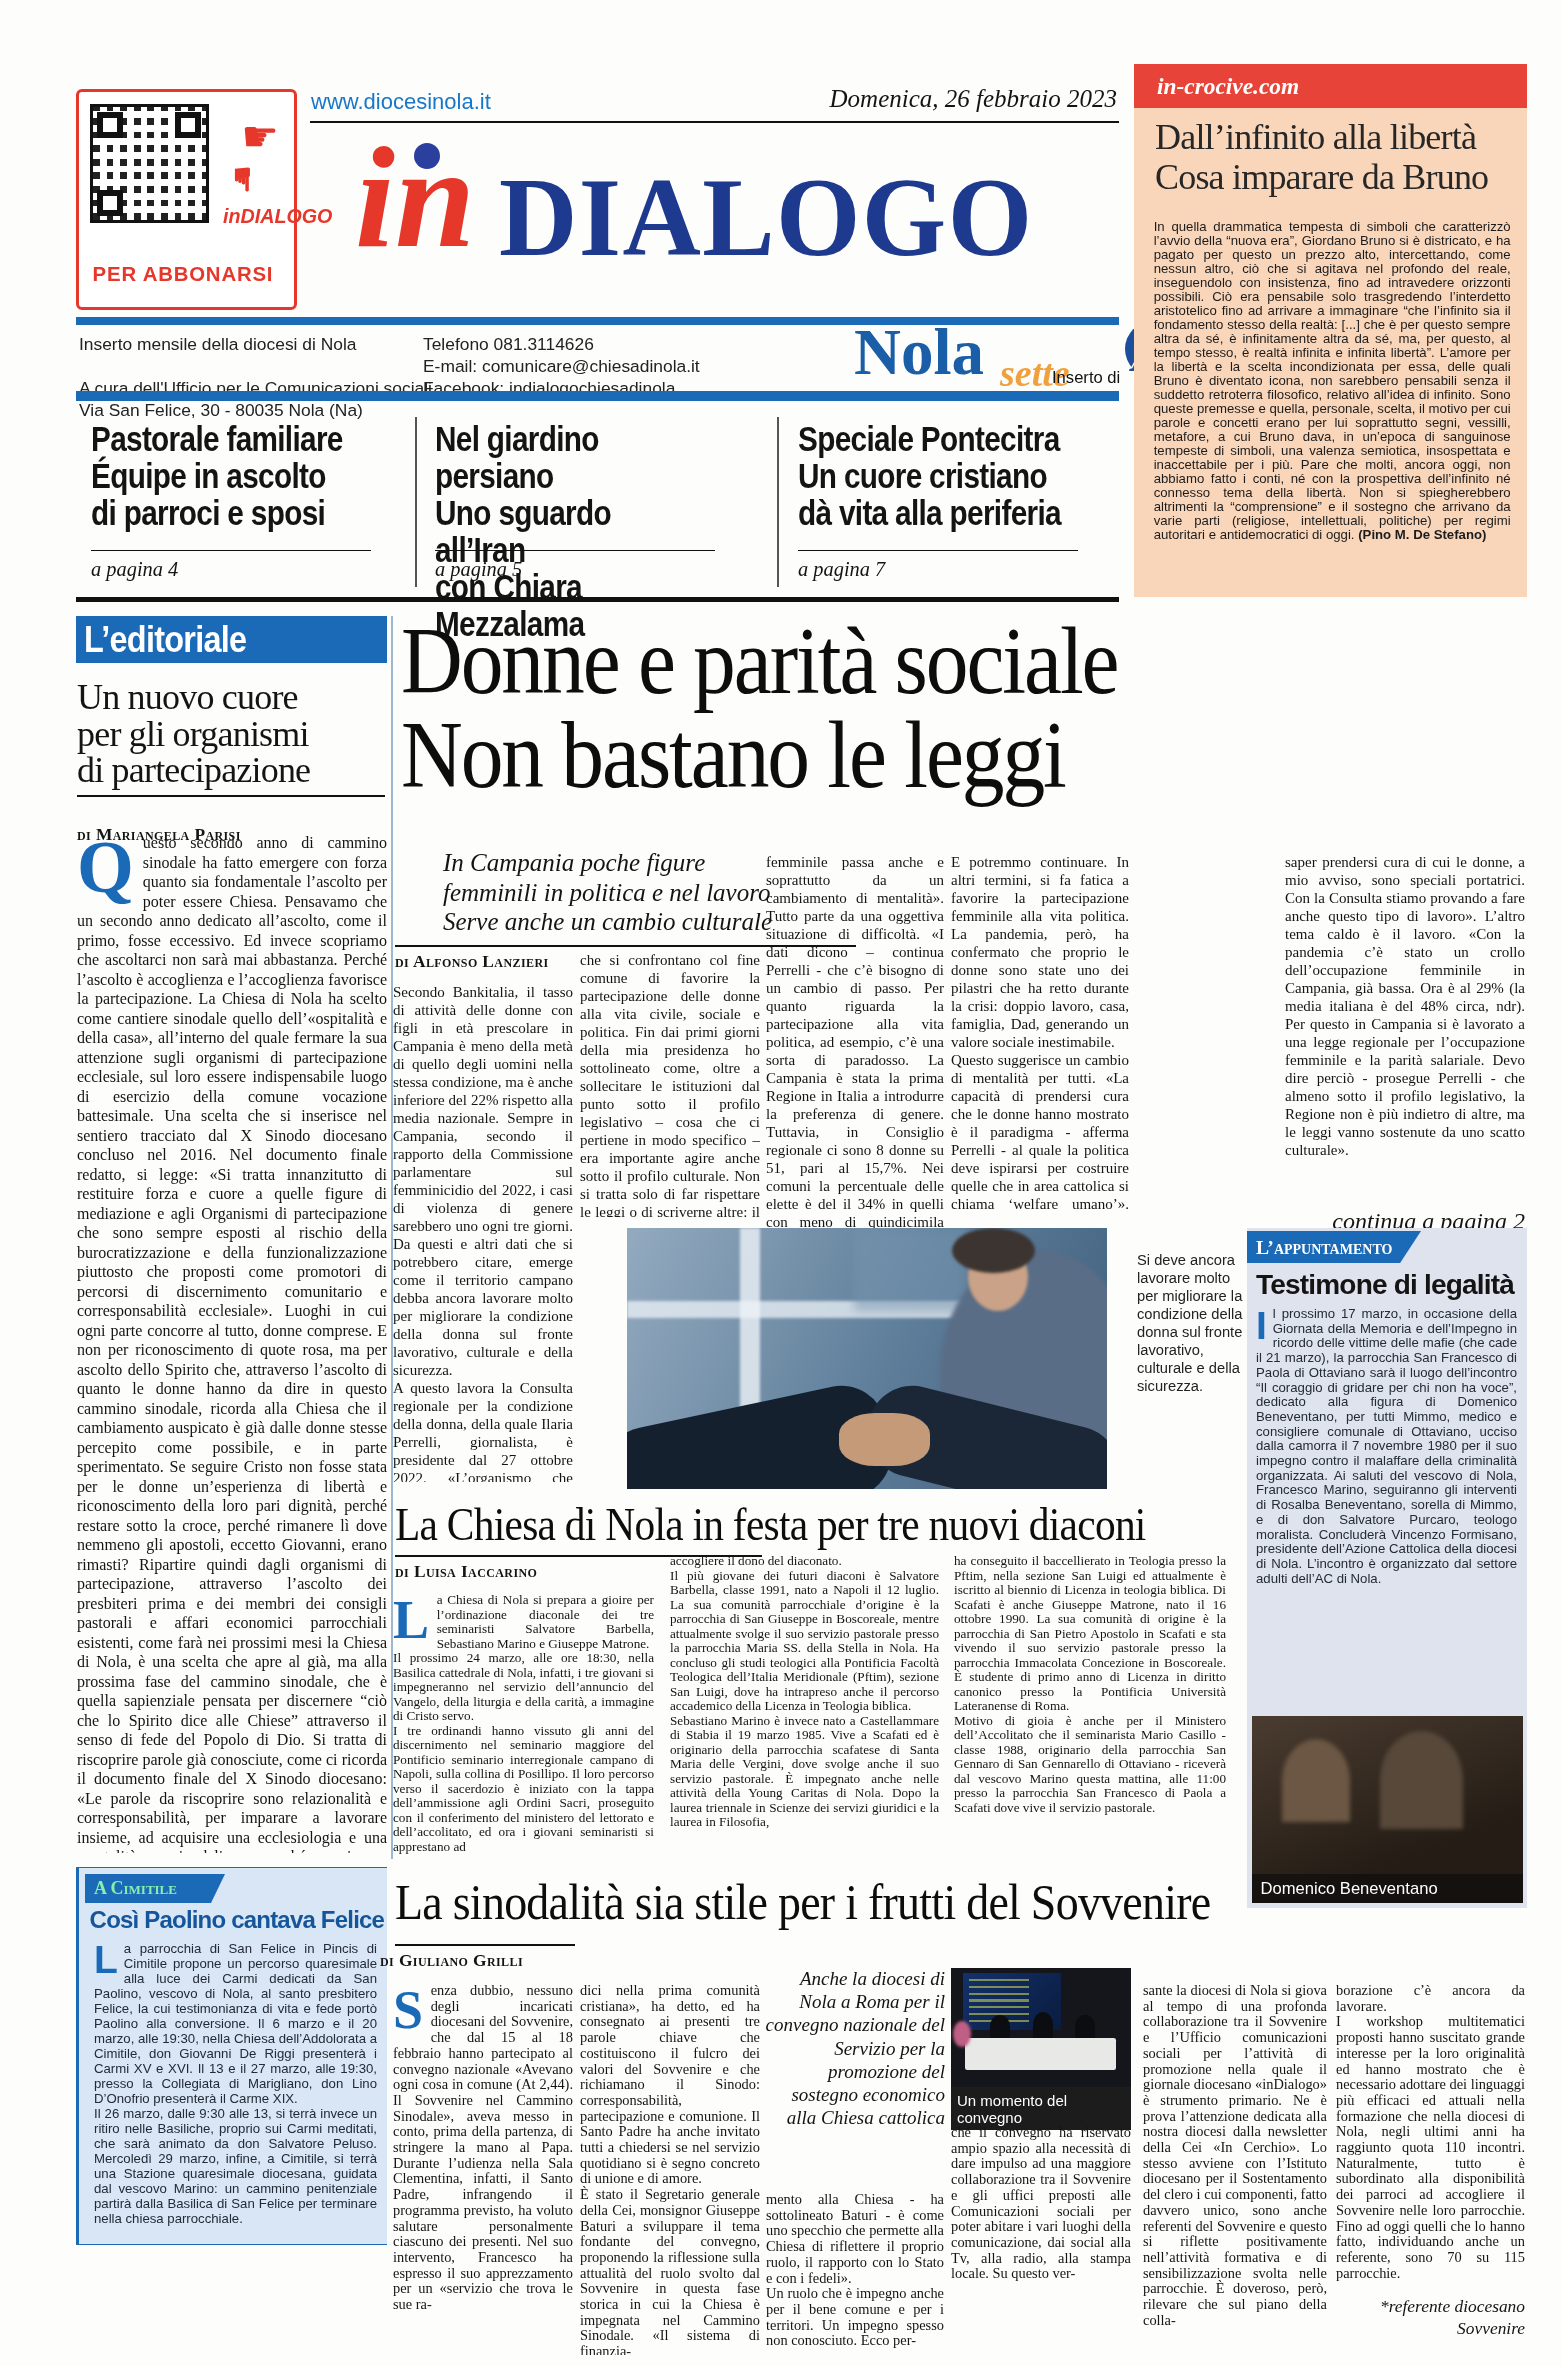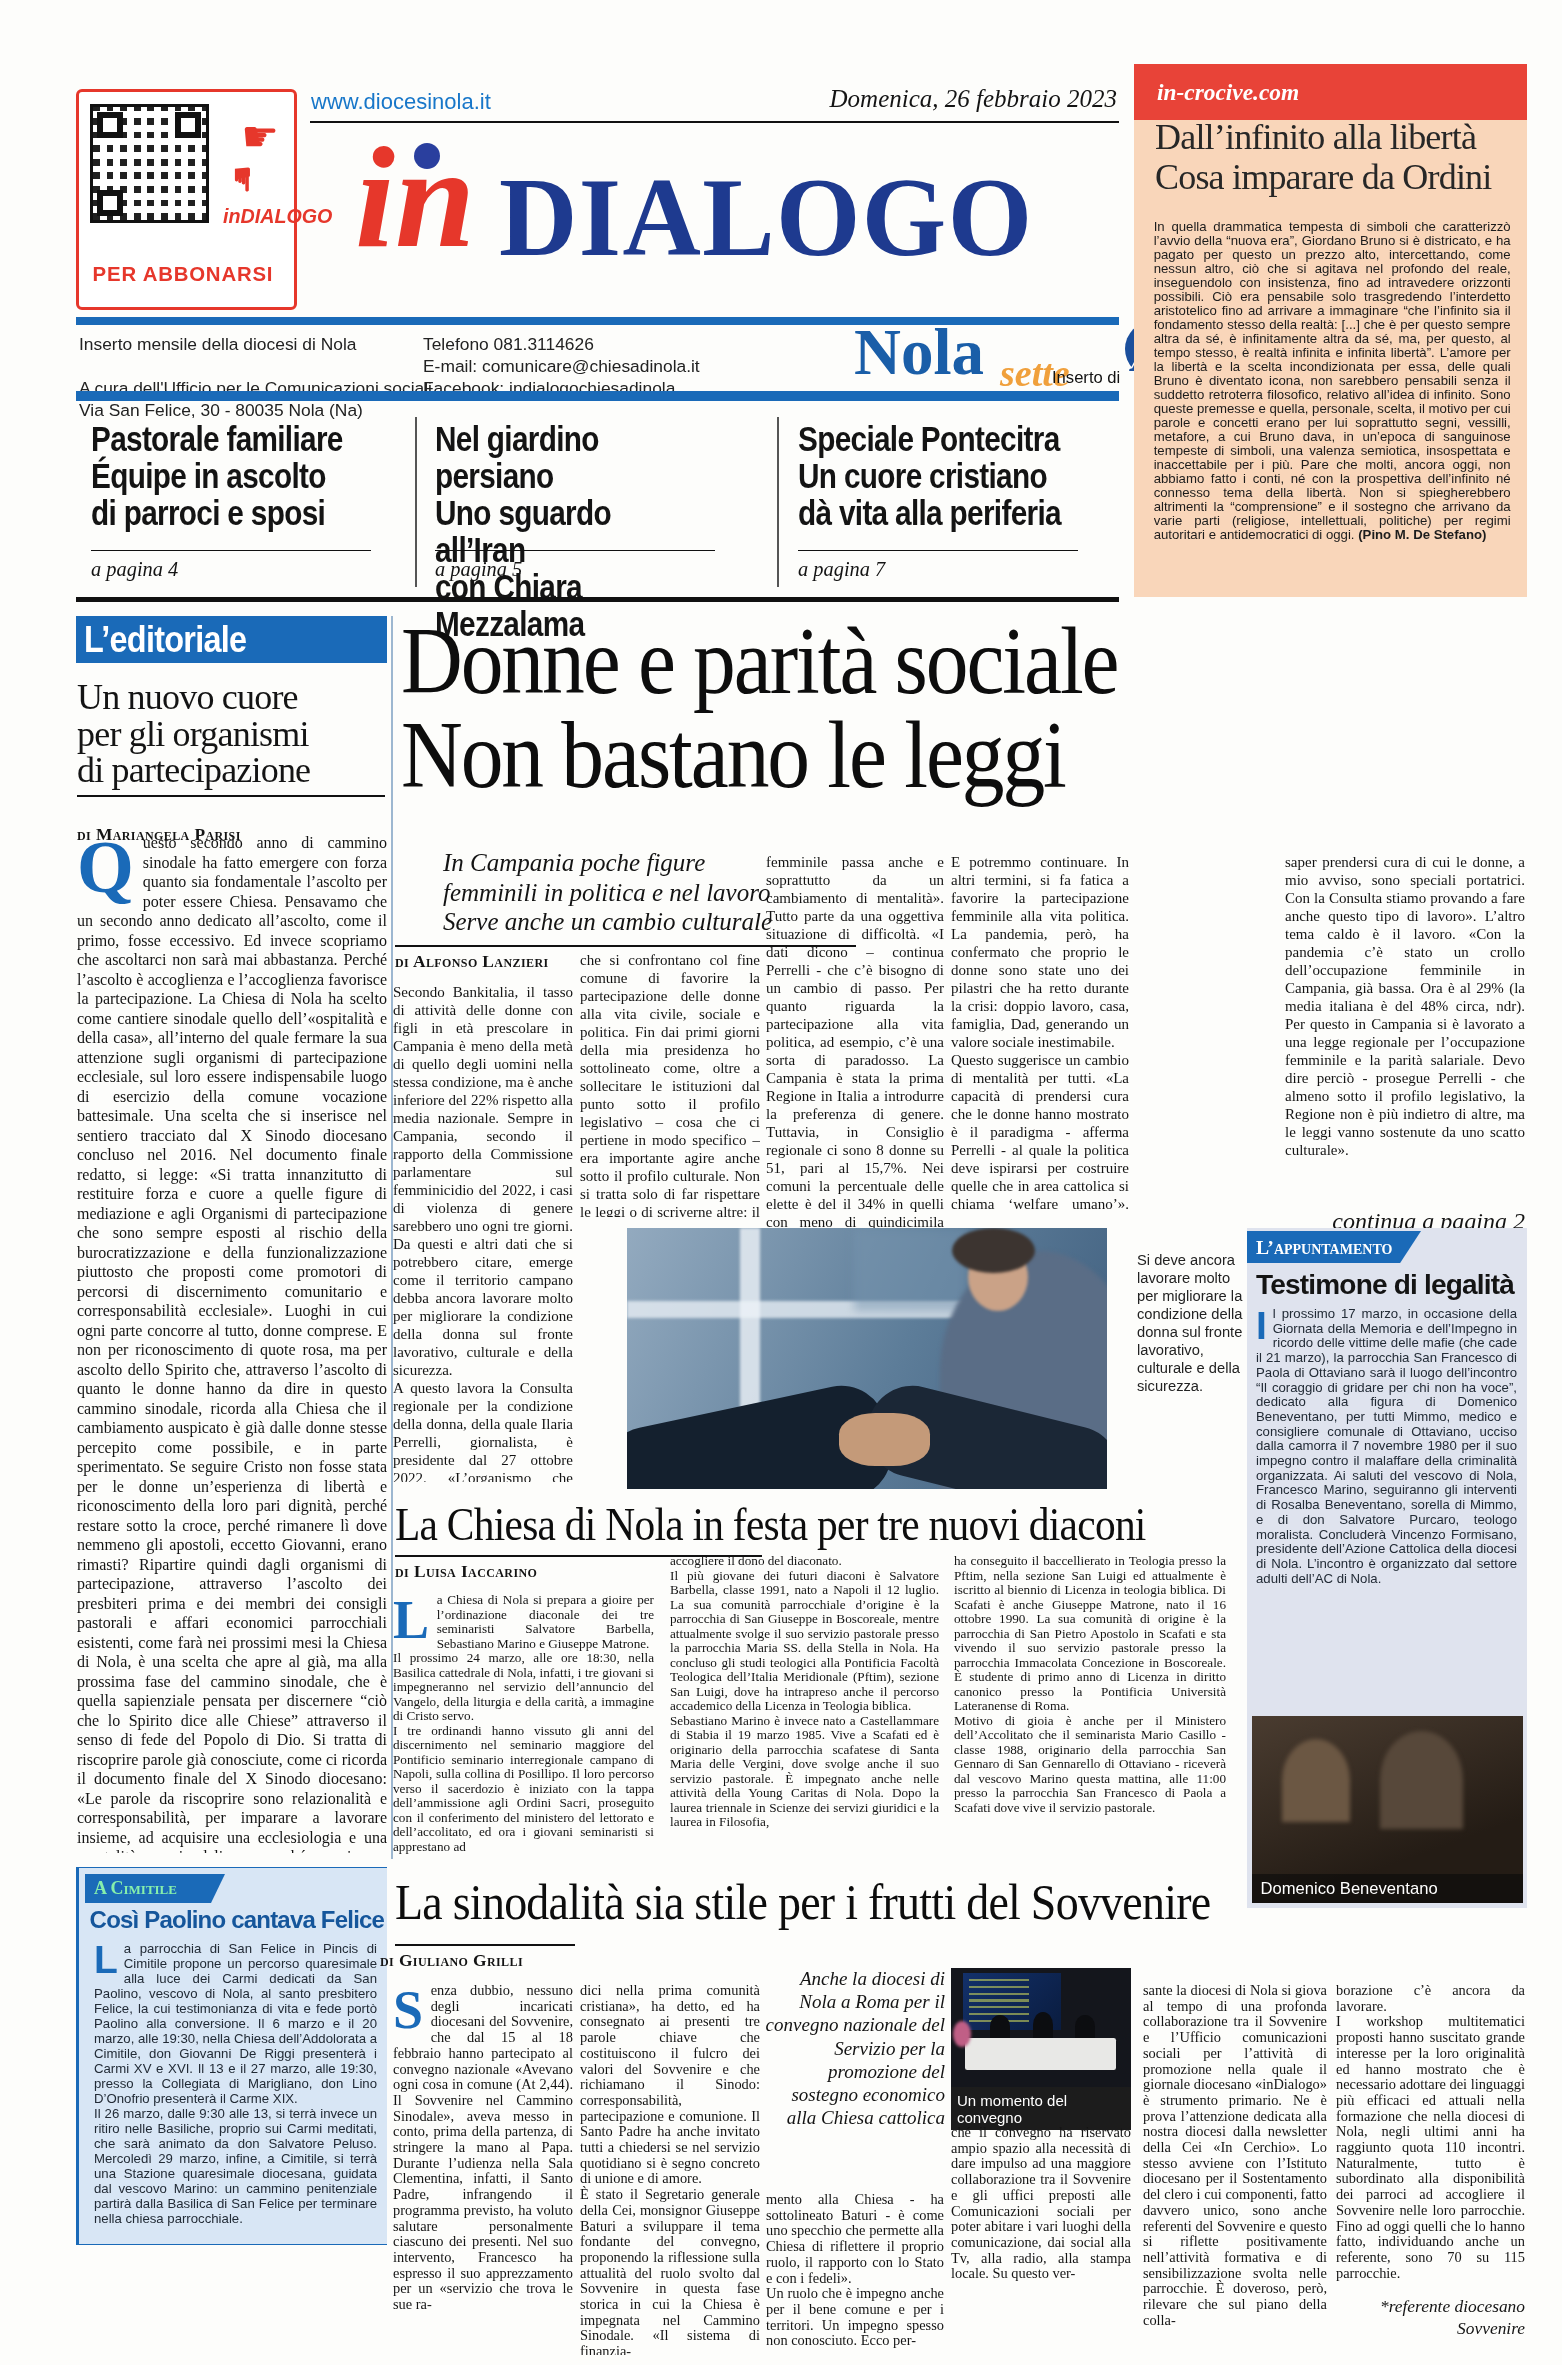--- a/index.html
+++ b/index.html
@@ -101,25 +101,25 @@
       <div class="teaser-title ml">Speciale Pontecitra
 Un cuore cristiano
 dà vita alla periferia</div>
       <div class="rule" style="position:absolute;left:0;top:130px;width:280px;height:1.5px;"></div>
       <div class="pagelink" style="position:absolute;left:0;top:138px;">a pagina 7</div>
     </div>
   </div>
   <div class="abs rule" style="left:76px;top:597px;width:1043px;height:5.3px;"></div>
 
   <div class="abs" style="left:1134px;top:64px;width:393px;height:533px;background:var(--peach);">
-    <div style="position:absolute;left:0;top:0;width:100%;height:56px;background:#e84338;display:flex;align-items:center;">
+    <div style="position:absolute;left:0;top:0;width:100%;height:44px;background:#e84338;display:flex;align-items:center;">
       <span style="color:#fff;font-style:italic;font-weight:bold;font-size:23.4px;padding-left:23px;">in-crocive.com</span>
     </div>
     <div class="ml" style="position:absolute;left:21px;top:54px;width:355px;font-size:36px;line-height:1.1;color:#272727;letter-spacing:-0.8px;">Dall’infinito alla libertà
-Cosa imparare da Ordini</div>
+Cosa imparare da Bruno</div>
     <div class="sans just" style="position:absolute;left:19.7px;top:156px;width:357px;height:366px;font-size:13.2px;line-height:14px;color:#1c1c1c;overflow:hidden;">
       <span>In quella drammatica tempesta di simboli che caratterizzò l’avvio della “nuova era”, Giordano Bruno si è districato, e ha pagato per questo un prezzo alto, intercettando, come nessun altro, ciò che si agitava nel profondo del reale, inseguendolo con insistenza, fino ad intravedere orizzonti possibili. Ciò era pensabile solo trasgredendo l’interdetto aristotelico fino ad arrivare a immaginare “che l’infinito sia il fondamento stesso della realtà: [...] che è per questo sempre altra da sé, è infinitamente altra da sé, ma, per questo, al tempo stesso, è realtà infinita e infinita libertà”. L’amore per la libertà e la scelta incondizionata per essa, delle quali Bruno è diventato icona, non sarebbero pensabili senza il suddetto retroterra filosofico, relativo all’idea di infinito. Sono queste premesse e quella, personale, scelta, il motivo per cui parole e concetti erano per lui soprattutto segni, vessilli, metafore, a cui Bruno dava, in un’epoca di sanguinose tempeste di simboli, una valenza semiotica, insospettata e inaccettabile per i più. Pare che molti, ancora oggi, non abbiamo fatto i conti, né con la prospettiva dell’infinito né connesso tema della libertà. Non si spiegherebbero altrimenti la “comprensione” e il sostegno che arrivano da varie parti (religiose, intellettuali, politiche) per regimi autoritari e antidemocratici di oggi. </span><span style="font-weight:bold;">(Pino M. De Stefano)</span>
     </div>
   </div>
 
   <div class="label-box abs" style="left:76px;top:616px;width:311px;height:47px;">
     <span style="font-size:36px;letter-spacing:-0.8px;transform:scaleX(.9);transform-origin:left center;">L’editoriale</span>
   </div>
   <div class="ml" style="position:absolute;left:77px;top:679px;width:310px;font-size:36px;line-height:1.02;letter-spacing:-0.8px;">Un nuovo cuore
 per gli organismi

